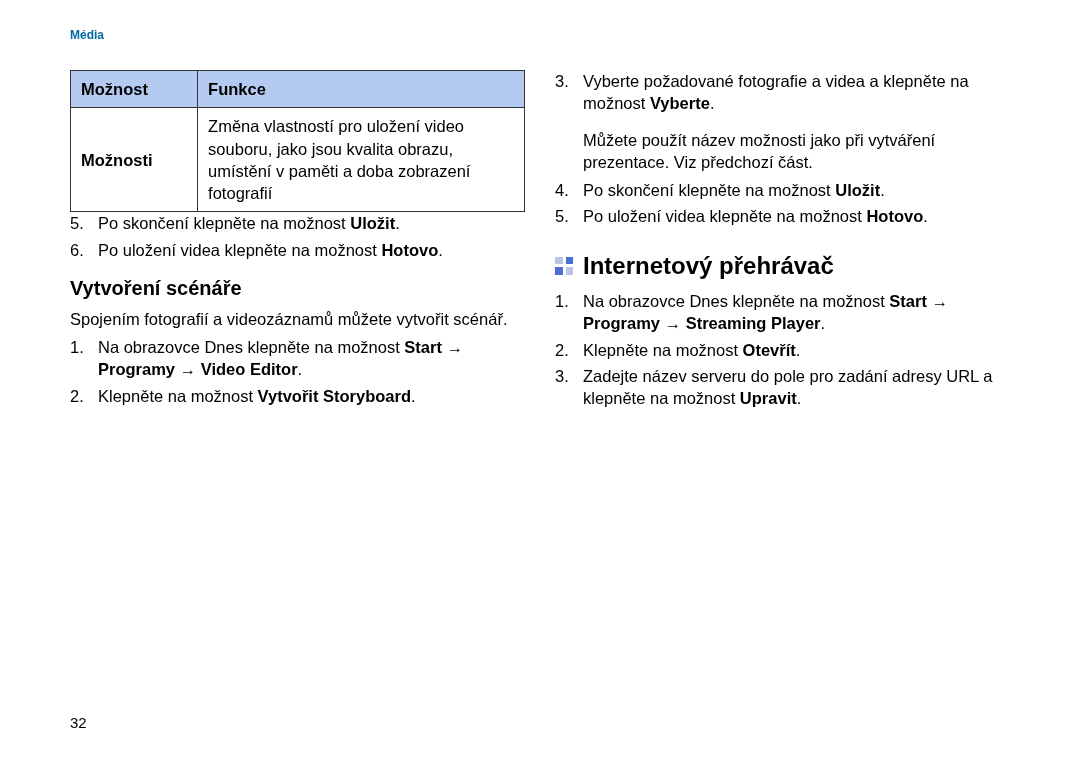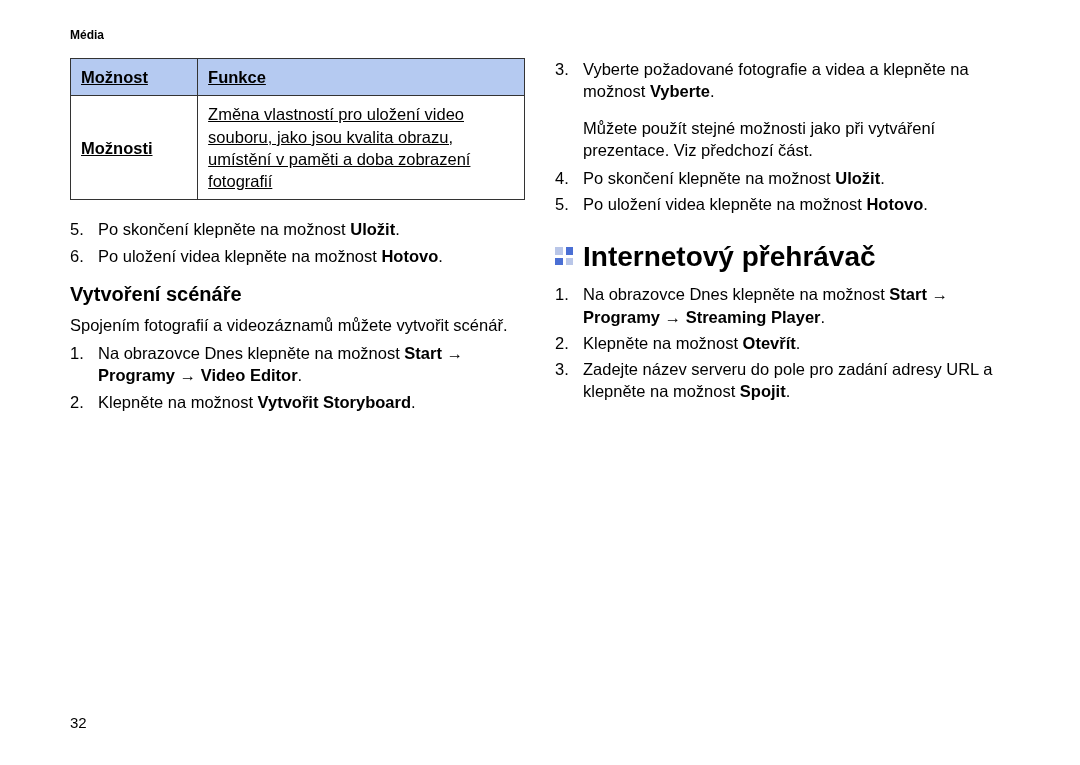--- a/index.html
+++ b/index.html
@@ -9,39 +9,37 @@
     }
     body {
       font-family: Arial, Helvetica, sans-serif;
       width: 1080px;
       height: 765px;
       background: #fff;
       padding: 28px 70px 20px 70px;
       position: relative;
     }
     .header-label {
-      color: #000000;
+      color: #0369a1;
       font-weight: bold;
       font-size: 12px;
-      margin-bottom: 16px;
+      margin-bottom: 28px;
     }
     .columns {
       display: flex;
       gap: 30px;
     }
     .col {
       flex: 1;
       font-size: 16.5px;
       line-height: 1.35;
     }
     table.opt {
       border-collapse: collapse;
       width: 100%;
-      margin-bottom: 18px;
-      text-decoration: underline;
     }
     table.opt th, table.opt td {
       border: 1px solid #333;
       padding: 7px 10px;
       text-align: left;
       vertical-align: top;
       font-size: 16.5px;
       line-height: 1.35;
     }
     table.opt th {
@@ -75,21 +73,21 @@
     }
     .para {
       margin-bottom: 6px;
     }
     .h1-row {
       display: flex;
       align-items: center;
       margin: 22px 0 8px 0;
     }
     .h1-text {
-      font-size: 28px;
+      font-size: 24px;
       font-weight: bold;
     }
     .h1-icon {
       width: 18px;
       height: 18px;
       display: inline-block;
       margin-right: 10px;
       position: relative;
     }
     .h1-icon .sq {
@@ -160,21 +158,21 @@
     </ol>
   </div>
 
   <div class="col">
     <ol class="cont">
       <li>
         <span class="num">3.</span>
         <span>Vyberte požadované fotografie a videa a klepněte na možnost </span><b>Vyberte</b><span>.</span>
       </li>
     </ol>
-    <div class="indent-block">Můžete použít stejné možnosti jako při vytváření prezentace. Viz předchozí část.</div>
+    <div class="indent-block">Můžete použít název možnosti jako při vytváření prezentace. Viz předchozí část.</div>
 
     <ol class="cont">
       <li>
         <span class="num">4.</span>
         <span>Po skončení klepněte na možnost </span><b>Uložit</b><span>.</span>
       </li>
       <li>
         <span class="num">5.</span>
         <span>Po uložení videa klepněte na možnost </span><b>Hotovo</b><span>.</span>
       </li>
@@ -194,20 +192,20 @@
       <li>
         <span class="num">1.</span>
         <span>Na obrazovce Dnes klepněte na možnost </span><b>Start → Programy → Streaming Player</b><span>.</span>
       </li>
       <li>
         <span class="num">2.</span>
         <span>Klepněte na možnost </span><b>Otevřít</b><span>.</span>
       </li>
       <li>
         <span class="num">3.</span>
-        <span>Zadejte název serveru do pole pro zadání adresy URL a klepněte na možnost </span><b>Spojit</b><span>.</span>
+        <span>Zadejte název serveru do pole pro zadání adresy URL a klepněte na možnost </span><b>Upravit</b><span>.</span>
       </li>
     </ol>
   </div>
 
 </div>
 
 <div class="page-num">32</div>
 
 </body></html>

